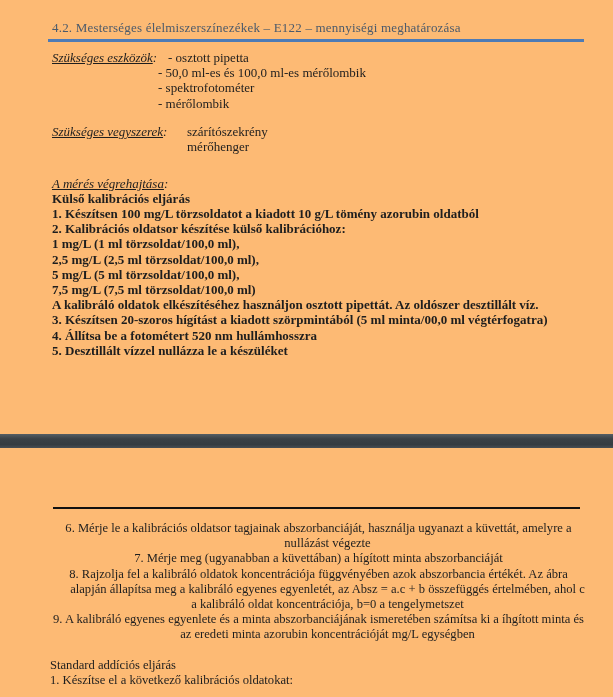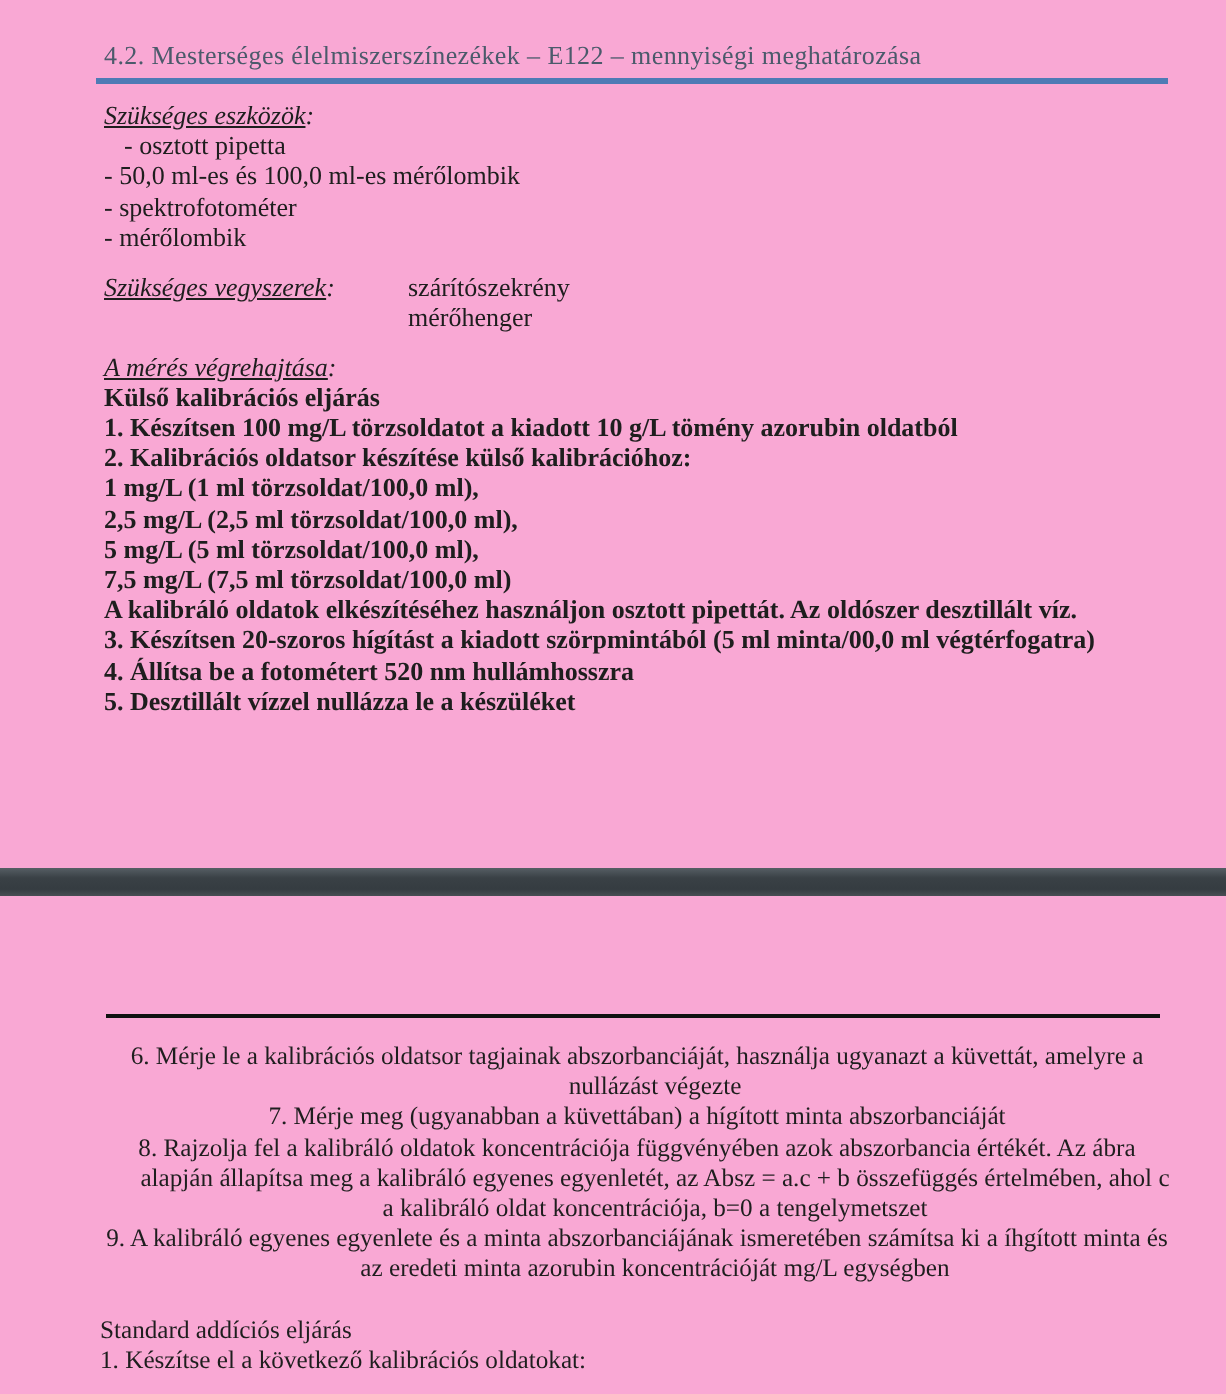--- a/index.html
+++ b/index.html
@@ -4,21 +4,21 @@
 <style>
   html, body {
     margin: 0;
     padding: 0;
     background: #ffffff;
   }
   .canvas {
     position: relative;
     width: 613px;
     height: 697px;
-    background: #f9a8d4;
+    background: #fdba74;
     overflow: hidden;
     font-family: "Liberation Serif", serif;
     font-size: 13px;
     color: var(--body-text, #1e1e1e);
     line-height: 15.2px;
   }
   
   .doc-title {
     position: absolute;
     left: 48px;
@@ -30,22 +30,22 @@
     border-bottom: 3px solid var(--title-rule, #4e7bb5);
     font-size: 13px;
     letter-spacing: 0.2px;
   }
   .row {
     position: absolute;
     left: 52px;
     display: flex;
     align-items: flex-start;
   }
-  .row-tools   { top: 50px; flex-direction: column;  }
-  .row-reagents{ top: 136px; gap: 17px; }
+  .row-tools   { top: 50px;  }
+  .row-reagents{ top: 124px; }
   .lbl {
     font-style: italic;
     white-space: nowrap;
   }
   .lbl .u { text-decoration: underline; }
   .lbl-tools    { width: 106px; }
   .lbl-reagents { width: 135px; }
   .stack > div { white-space: nowrap; }
   .tool-first { padding-left: 10px; }
   .proc-label {

